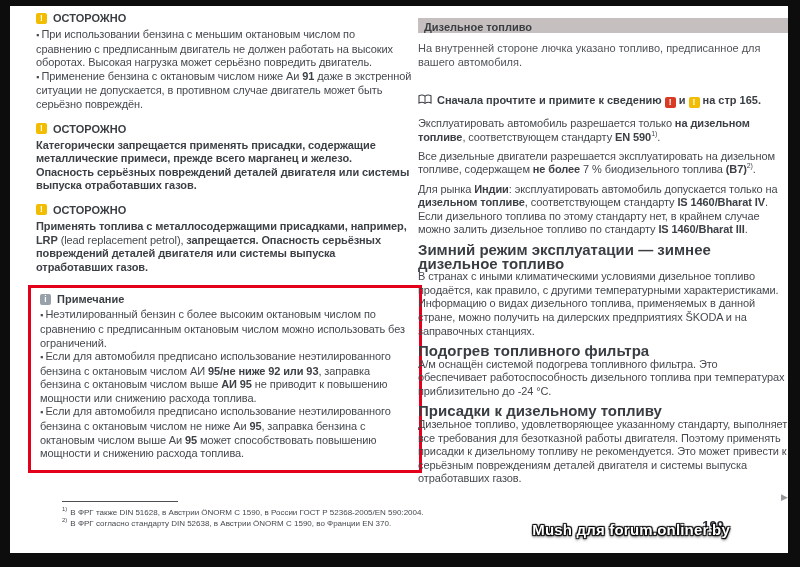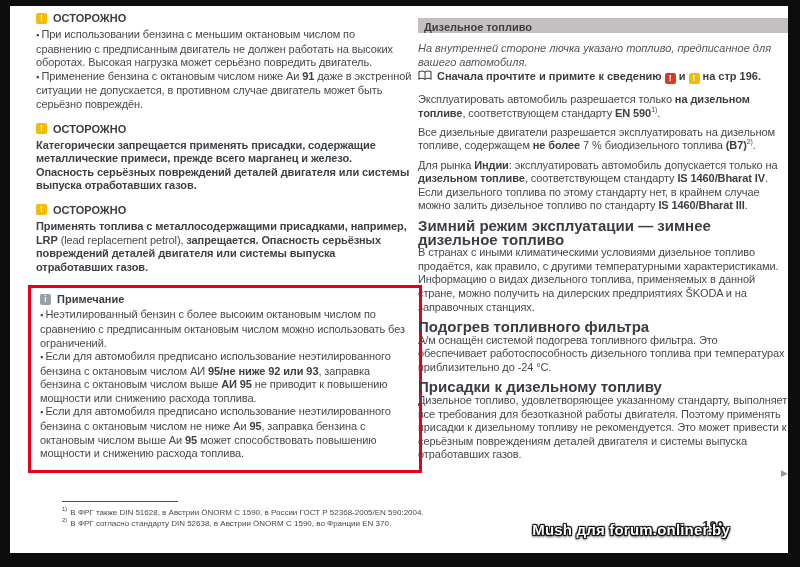--- a/index.html
+++ b/index.html
@@ -31,21 +31,21 @@
     padding:5px 10px 9px 9px; }
   .note-box .sec-title { margin-bottom:3px; }
 
   .footnotes { position:absolute; left:26px; top:489px; width:380px; }
   .fn-rule { width:116px; height:1px; background:#4a4e53; margin-bottom:5px; }
   .fn { font-size:8px; line-height:11px; color:#45494e; }
   .fn sup { font-size:6px; margin-right:3px; }
 
   .col-header { height:15px; line-height:19px; background:#C6BFBF; color:#3a3e43;
     font-size:11px; font-weight:700; padding-left:6px; margin-bottom:9px; }
-  .lead { font-size:11px; line-height:13.6px; color:#505359; font-style:italic; margin-bottom:0; }
+  .lead { font-size:11px; line-height:13.6px; color:#505359; margin-bottom:24px; }
   .crossref { font-size:11px; line-height:14px; font-weight:700; color:#3a3e43; margin-bottom:9px; }
   .crossref .icon { margin:0 3px; }
   .book { display:inline-block; vertical-align:-1px; margin-right:5px; }
   .rp { margin:0 0 5.5px 0; }
   .rhead { font-size:15px; line-height:13.6px; font-weight:700; color:#3a3e43; margin-top:6px; }
   .cont-arrow { text-align:right; color:#97999d; font-size:9px; margin-top:2px; }
 
   .page-number { position:absolute; right:64px; bottom:20px; font-size:13px; font-weight:700;
     color:#2c2f33; z-index:1; }
   .watermark { position:absolute; right:58px; bottom:15px; font-size:15px; font-weight:700;
@@ -105,21 +105,21 @@
       </div>
     </div>
 
     <div class="col-right">
       <div class="col-header">Дизельное топливо</div>
       <p class="lead">На внутренней стороне лючка указано топливо, предписанное для вашего автомобиля.</p>
       <p class="crossref">
         <span class="book"><svg width="14" height="11" viewBox="0 0 14 11">
               <path d="M1 1.8 C3 .7 5.2 .8 7 2.1 C8.8 .8 11 .7 13 1.8 L13 9 C11 8 8.8 8.1 7 9.4 C5.2 8.1 3 8 1 9 Z" fill="none" stroke="#3d4146" stroke-width="1.1"></path>
               <line x1="7" y1="2.1" x2="7" y2="9.4" stroke="#3d4146" stroke-width="1"></line>
-            </svg></span><span>Сначала прочтите и примите к сведению</span><span class="icon ic-red">!</span><span>и</span><span class="icon ic-yellow">!</span><span>на стр 196.</span>
+            </svg></span><span>Сначала прочтите и примите к сведению</span><span class="icon ic-red">!</span><span>и</span><span class="icon ic-yellow">!</span><span>на стр 165.</span>
       </p>
       <div id="rblocks">
           <p class="rp"><span>Эксплуатировать автомобиль разрешается только </span><span class="b">на дизельном топливе</span><span>, соответствующем стандарту </span><span class="b">EN 590</span><sup>1)</sup><span>.</span></p>
           <p class="rp"><span>Все дизельные двигатели разрешается эксплуатировать на дизельном топливе, содержащем </span><span class="b">не более</span><span> 7 % биодизельного топлива </span><span class="b">(B7)</span><sup>2)</sup><span>.</span></p>
           <p class="rp"><span>Для рынка </span><span class="b">Индии</span><span>: эксплуатировать автомобиль допускается только на </span><span class="b">дизельном топливе</span><span>, соответствующем стандарту </span><span class="b">IS 1460/Bharat IV</span><span>. Если дизельного топлива по этому стандарту нет, в крайнем случае можно залить дизельное топливо по стандарту </span><span class="b">IS 1460/Bharat III</span><span>.</span></p>
           <div class="rhead">Зимний режим эксплуатации — зимнее дизельное топливо</div>
           <p class="rp"><span>В странах с иными климатическими условиями дизельное топливо продаётся, как правило, с другими температурными характеристиками. Информацию о видах дизельного топлива, применяемых в данной стране, можно получить на дилерских предприятиях ŠKODA и на заправочных станциях.</span></p>
           <div class="rhead">Подогрев топливного фильтра</div>
           <p class="rp"><span>А/м оснащён системой подогрева топливного фильтра. Это обеспечивает работоспособность дизельного топлива при температурах приблизительно до -24 °C.</span></p>
           <div class="rhead">Присадки к дизельному топливу</div>

